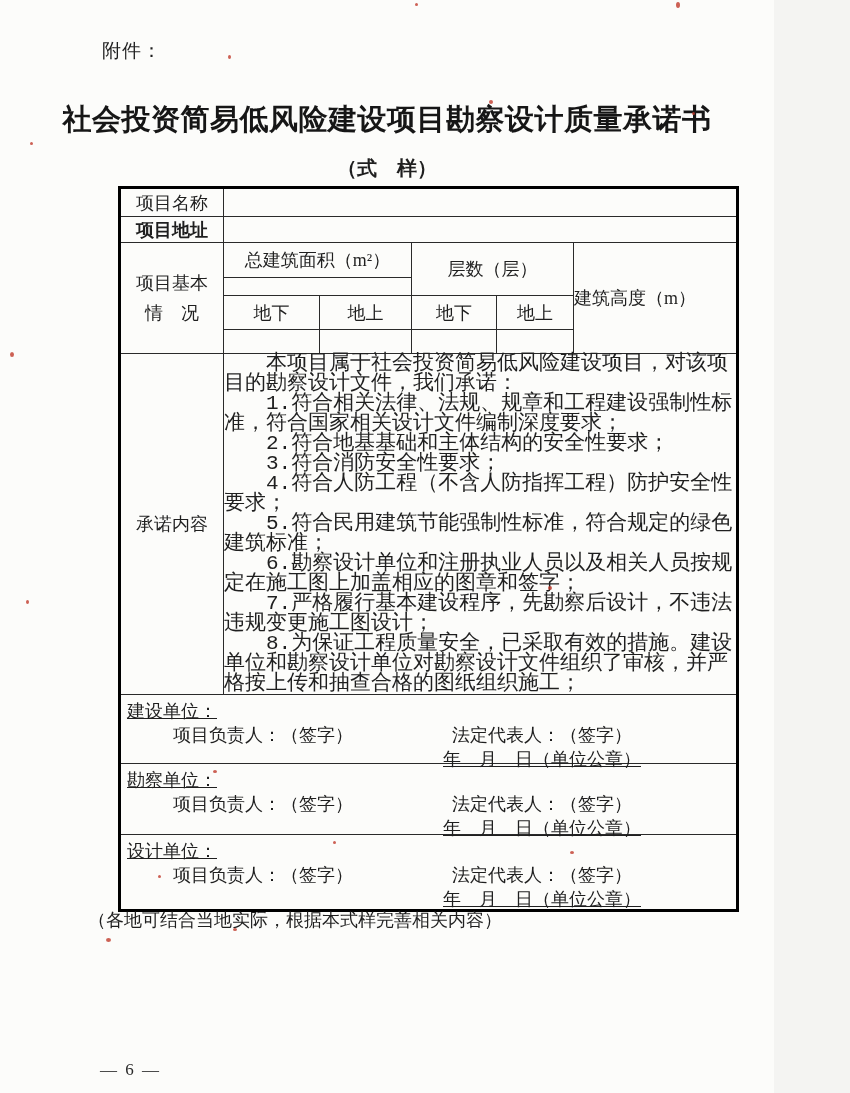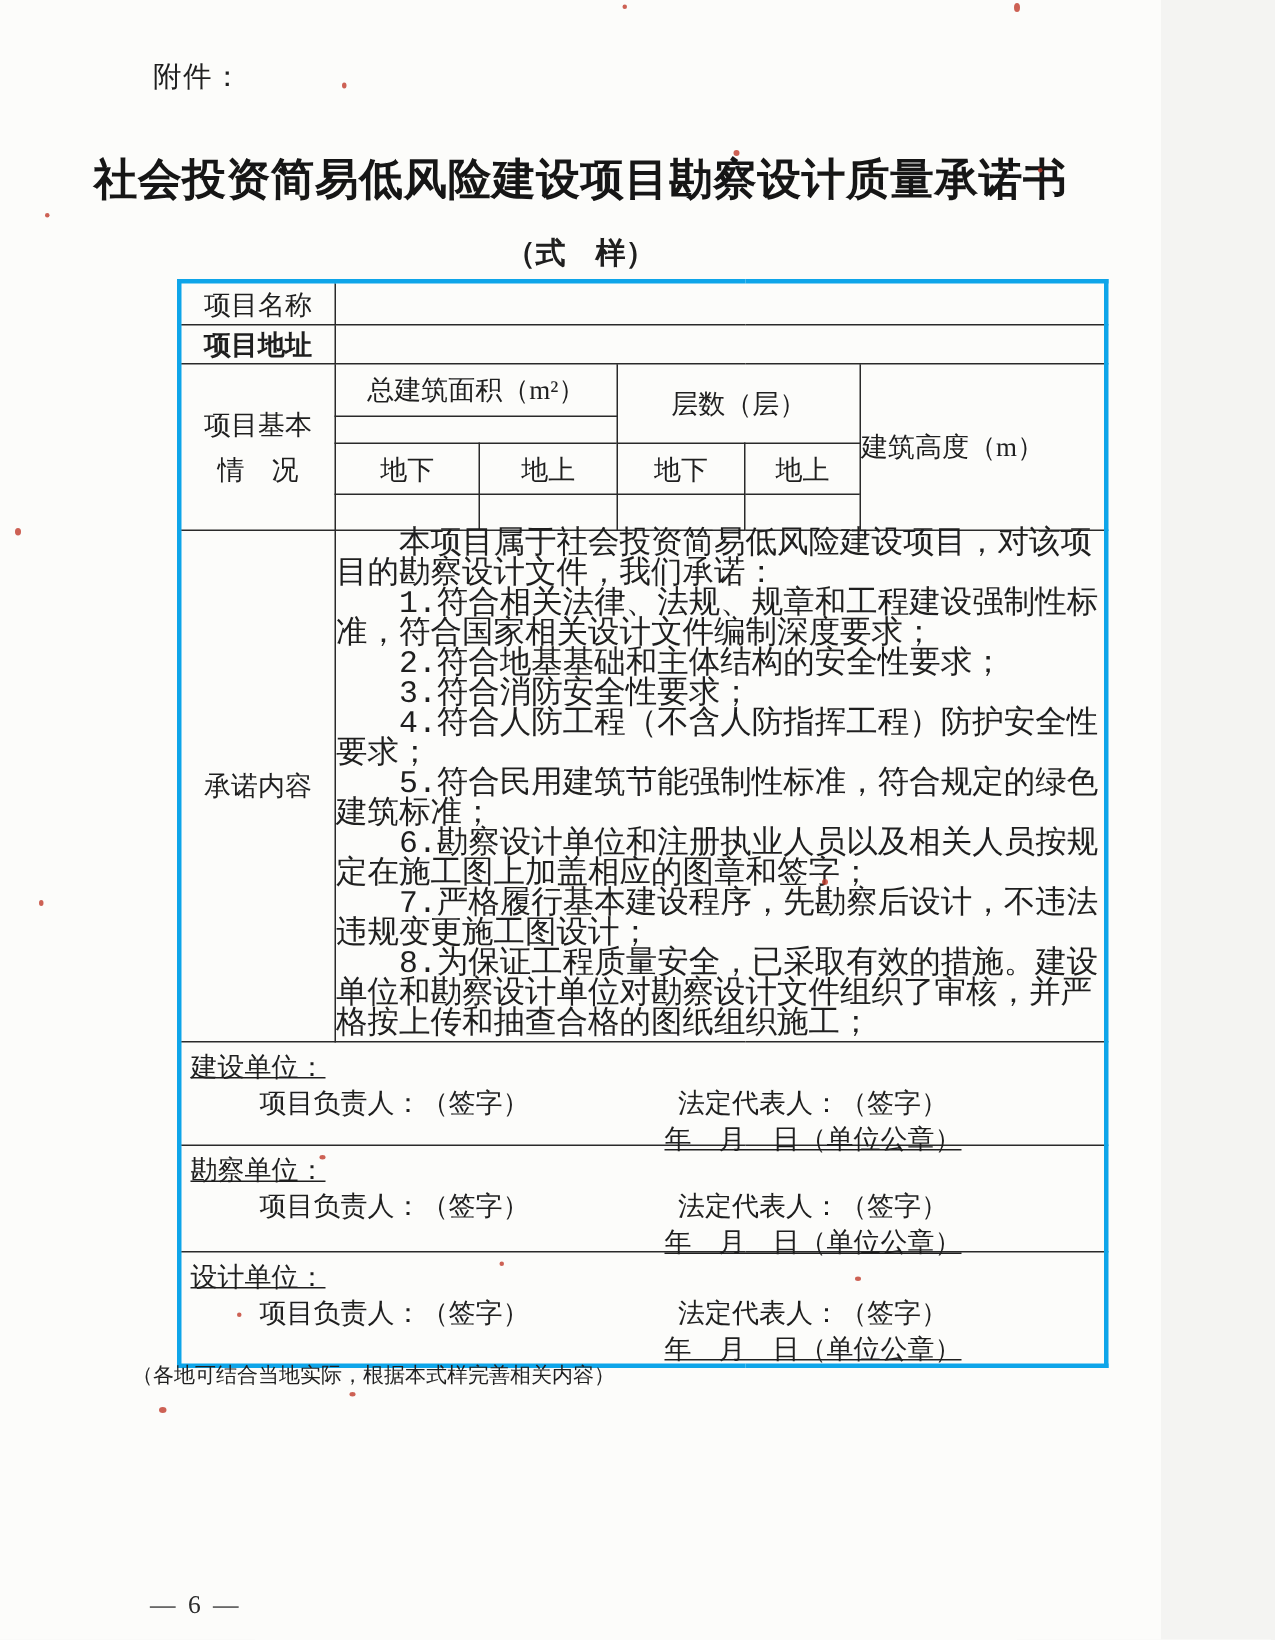--- a/index.html
+++ b/index.html
@@ -27,21 +27,21 @@
     letter-spacing:0.5px;
   }
   .subtitle{
     position:absolute;left:0;right:0;top:155px;
     text-align:center;font-size:20px;font-weight:700;
   }
   table.form-table{
     position:absolute;left:118px;top:186px;
     width:618px;table-layout:fixed;
     border-collapse:collapse;
-    border:3px solid #0ea5e9;
+    border:3px solid #000000;
   }
   table.form-table td{
     border:1.5px solid #2a2a2a;
     font-size:18px;padding:0;color:#1f1f1f;
     vertical-align:middle;
   }
   td.lbl{text-align:center;}
   .label-multi{display:inline-block;text-align:center;line-height:30px;}
   tr.r-name td{height:27px;}
   tr.r-addr td{height:25px;font-weight:bold;}
@@ -59,21 +59,21 @@
   td.sig-cell{vertical-align:top;padding:0;}
   .sig-box{position:relative;font-size:18px;line-height:24px;text-decoration:underline;}
   .sig-box .unit{padding:4px 0 0 6px;}
   .sig-box .row2{position:relative;height:24px;margin-left:21px;}
   .sig-box .pm{position:absolute;left:31px;top:0;}
   .sig-box .legal{position:absolute;left:310px;top:0;}
   .sig-box .dateline{padding-left:322px;height:24px;}
   .h68{height:68px;}.h70{height:70px;}.h74{height:74px;}
   .footer-note{
     position:absolute;left:88px;top:908px;
-    font-size:14px;
+    font-size:18px;
   }
   .page-number{
     position:absolute;left:100px;top:1060px;
     font-size:17px;letter-spacing:2px;color:#2a2a2a;
   }
   .sp{
     position:absolute;display:block;
     background:#c0392b;border-radius:50%;opacity:.8;
   }
 </style>

